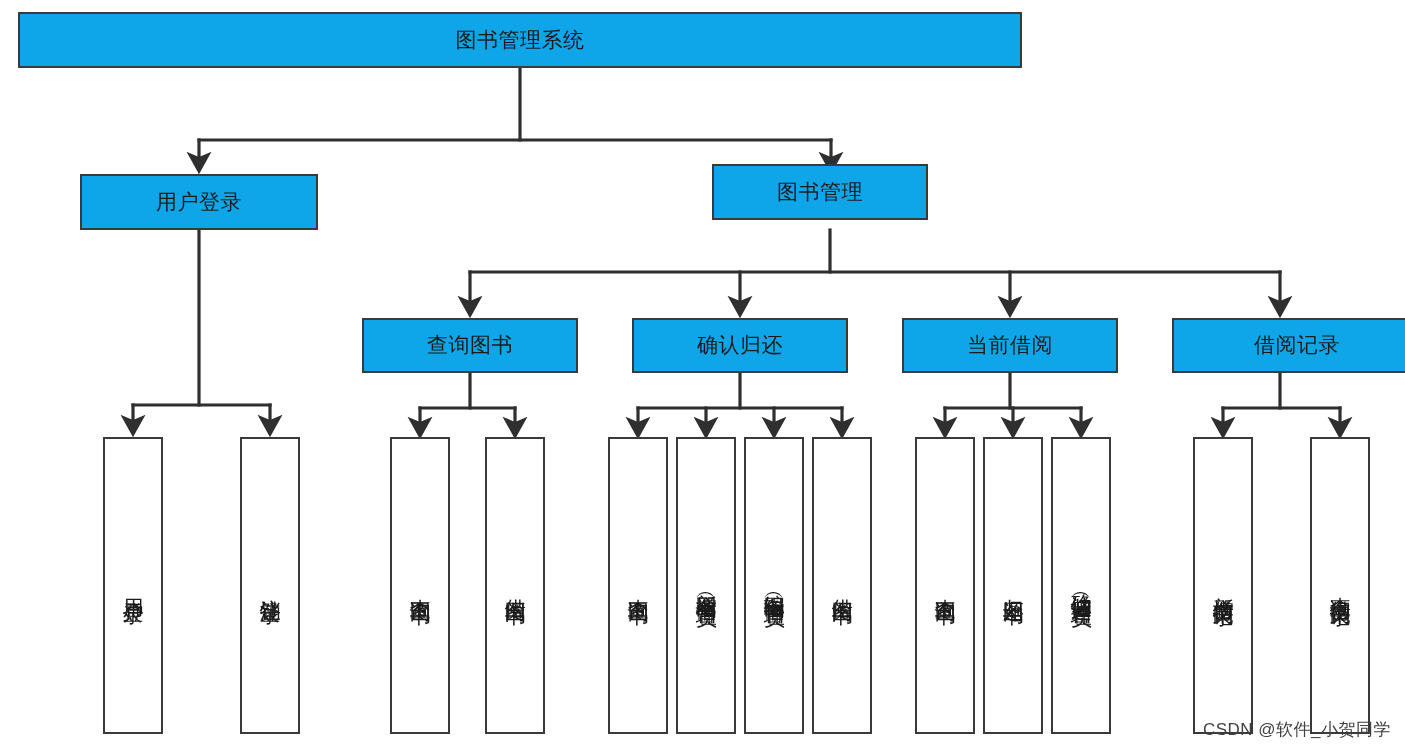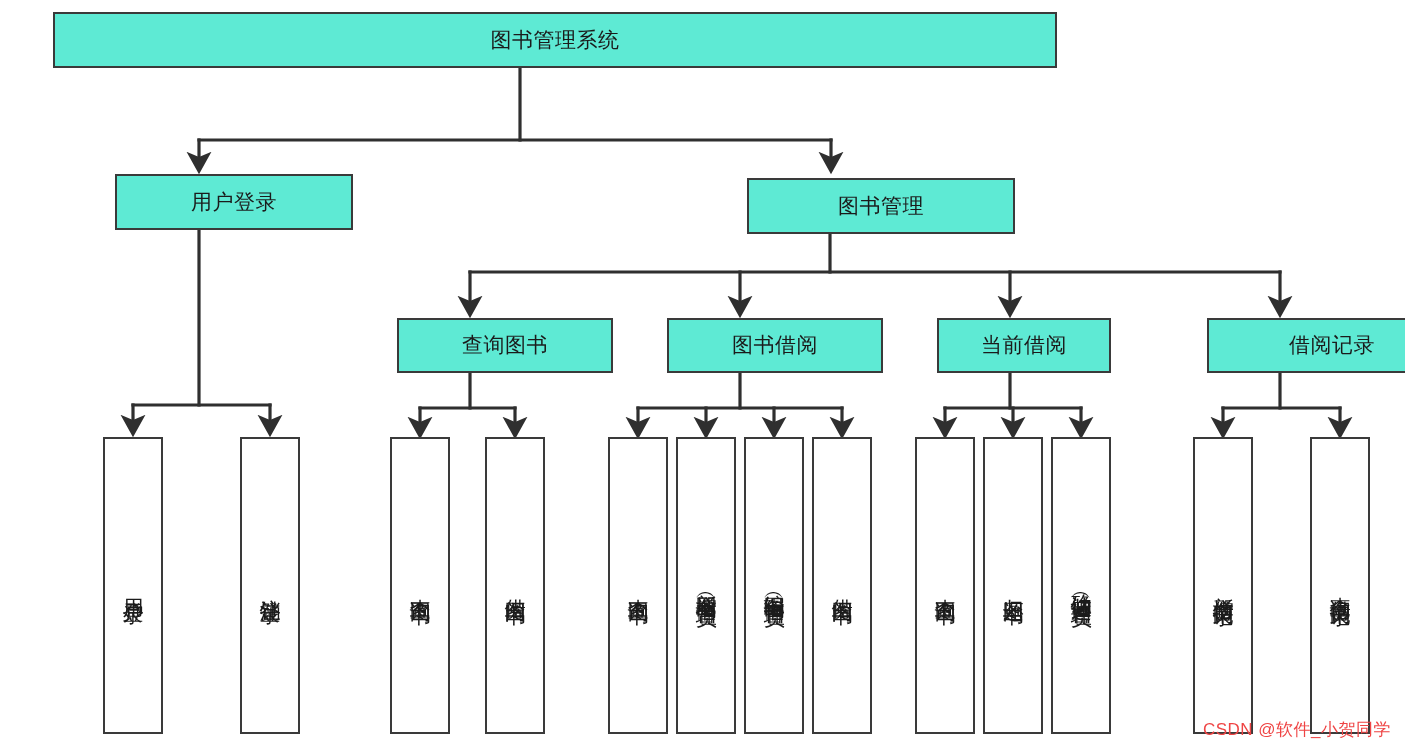--- a/index.html
+++ b/index.html
@@ -18,26 +18,25 @@
     position: absolute;
     left: 0;
     top: 0;
     width: 1405px;
     height: 747px;
   }
   .node-box {
     position: absolute;
     box-sizing: border-box;
     border: 2px solid #3a3a3a;
-    background: #5eead4;
+    background: #0ea5e9;
     display: flex;
     align-items: center;
     justify-content: center;
     color: #1b1b1b;
-    margin-left: 35px;
   }
   .node-label-h {
     font-size: 21px;
     line-height: 1.15;
     letter-spacing: 0.5px;
     white-space: nowrap;
     text-align: center;
   }
   .leaf-box {
     position: absolute;
@@ -65,21 +64,21 @@
     top: 0;
     width: 1405px;
     height: 747px;
     pointer-events: none;
   }
   .watermark {
     position: absolute;
     right: 14px;
     bottom: 6px;
     font-size: 17px;
-    color: #ef4444;
+    color: #404040;
     white-space: nowrap;
     letter-spacing: 0.5px;
   }
 </style>
 </head>
 <body>
 
 <div id="diagram-root">
 
   <svg id="connectors" viewBox="0 0 1405 747" width="1405" height="747" xmlns="http://www.w3.org/2000/svg">
@@ -132,31 +131,31 @@
     </g>
   </svg>
 
   <div class="node-box" style="left:18px; top:12px; width:1004px; height:56px;">
     <span class="node-label-h">图书管理系统</span>
   </div>
 
   <div class="node-box" style="left:80px; top:174px; width:238px; height:56px;">
     <span class="node-label-h">用户登录</span>
   </div>
-  <div class="node-box" style="left:712px; top:178px; width:268px; height:56px;">
+  <div class="node-box" style="left:712px; top:164px; width:216px; height:56px;">
     <span class="node-label-h">图书管理</span>
   </div>
 
   <div class="node-box" style="left:362px; top:318px; width:216px; height:55px;">
     <span class="node-label-h">查询图书</span>
   </div>
   <div class="node-box" style="left:632px; top:318px; width:216px; height:55px;">
-    <span class="node-label-h">图书借阅</span>
-  </div>
-  <div class="node-box" style="left:902px; top:318px; width:174px; height:55px;">
+    <span class="node-label-h">确认归还</span>
+  </div>
+  <div class="node-box" style="left:902px; top:318px; width:216px; height:55px;">
     <span class="node-label-h">当前借阅</span>
   </div>
   <div class="node-box" style="left:1172px; top:318px; width:250px; height:55px;">
     <span class="node-label-h">借阅记录</span>
   </div>
 
   <div class="leaf-box" style="left:103px; top:437px; width:60px; height:297px;">
     <span class="node-label-v">用户登录</span>
   </div>
   <div class="leaf-box" style="left:240px; top:437px; width:60px; height:297px;">

